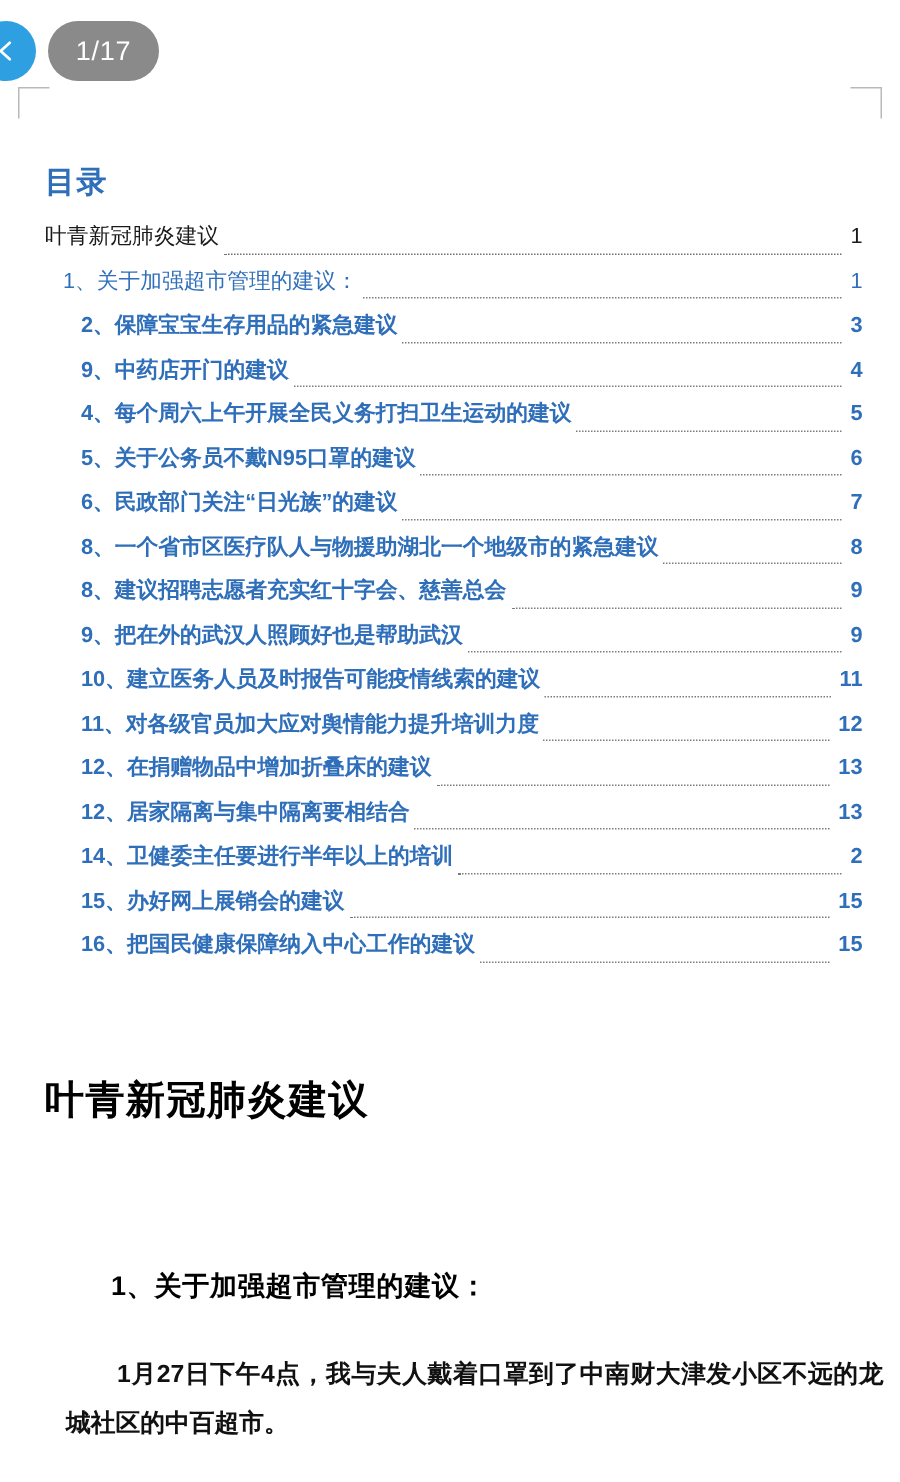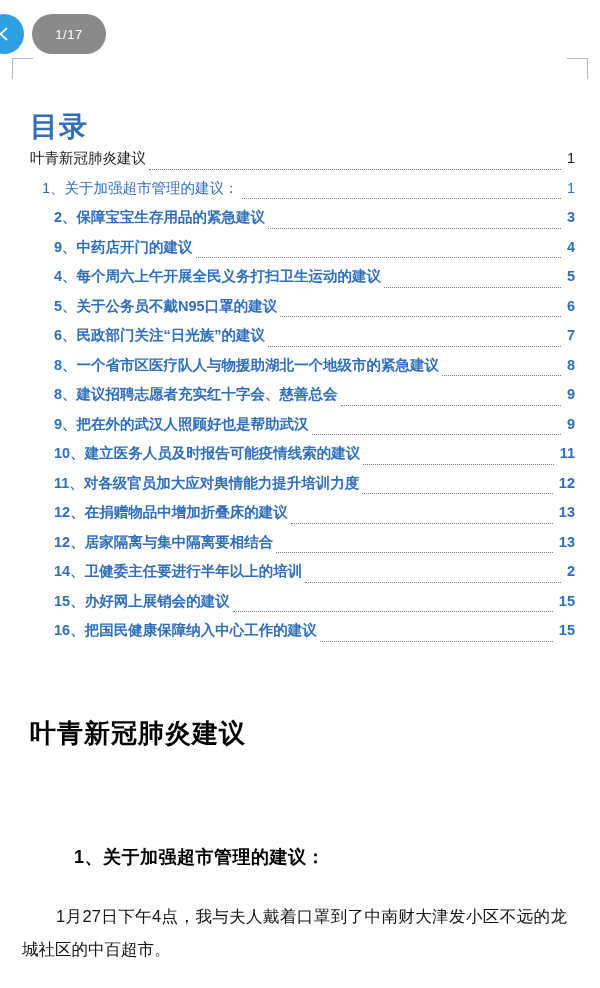--- a/index.html
+++ b/index.html
@@ -41,21 +41,21 @@
   #back-button svg { display: block; }
   #page-indicator {
     position: absolute;
     left: 32px;
     top: 14px;
     min-width: 74px;
     height: 40px;
     border-radius: 20px;
     background: #8a8a8a;
     color: #ffffff;
-    font-size: 13px;
+    font-size: 18px;
     display: flex;
     align-items: center;
     justify-content: center;
     letter-spacing: 0.5px;
     pointer-events: auto;
   }
 
   
   #document-page {
     position: absolute;
@@ -78,21 +78,21 @@
   #doc-body {
     position: absolute;
     left: 0; top: 0;
     width: 600px;
   }
 
   .toc-heading {
     position: absolute;
     left: 30px;
     top: 108px;
-    font-size: 28px;
+    font-size: 20px;
     font-weight: bold;
     color: #2f6fba;
     font-family: Liberation Serif, serif;
     letter-spacing: 1px;
   }
 
   #toc-list {
     position: absolute;
     left: 30px;
     top: 144px;
@@ -136,28 +136,29 @@
     position: absolute;
     left: 74px;
     top: 845px;
     font-size: 18px;
     font-weight: bold;
     color: #000000;
     letter-spacing: 0.5px;
   }
   .body-paragraph {
     position: absolute;
-    left: 22px;
+    left: 44px;
     top: 900px;
     width: 545px;
     font-size: 16.5px;
     line-height: 33px;
     color: #111111;
     text-indent: 34px;
     text-align: justify;
+    font-weight: bold;
   }
 </style>
 </head>
 <body>
 
 <div id="document-page">
   <div class="crop-mark tl"></div>
   <div class="crop-mark tr"></div>
 
   <div id="doc-body">

